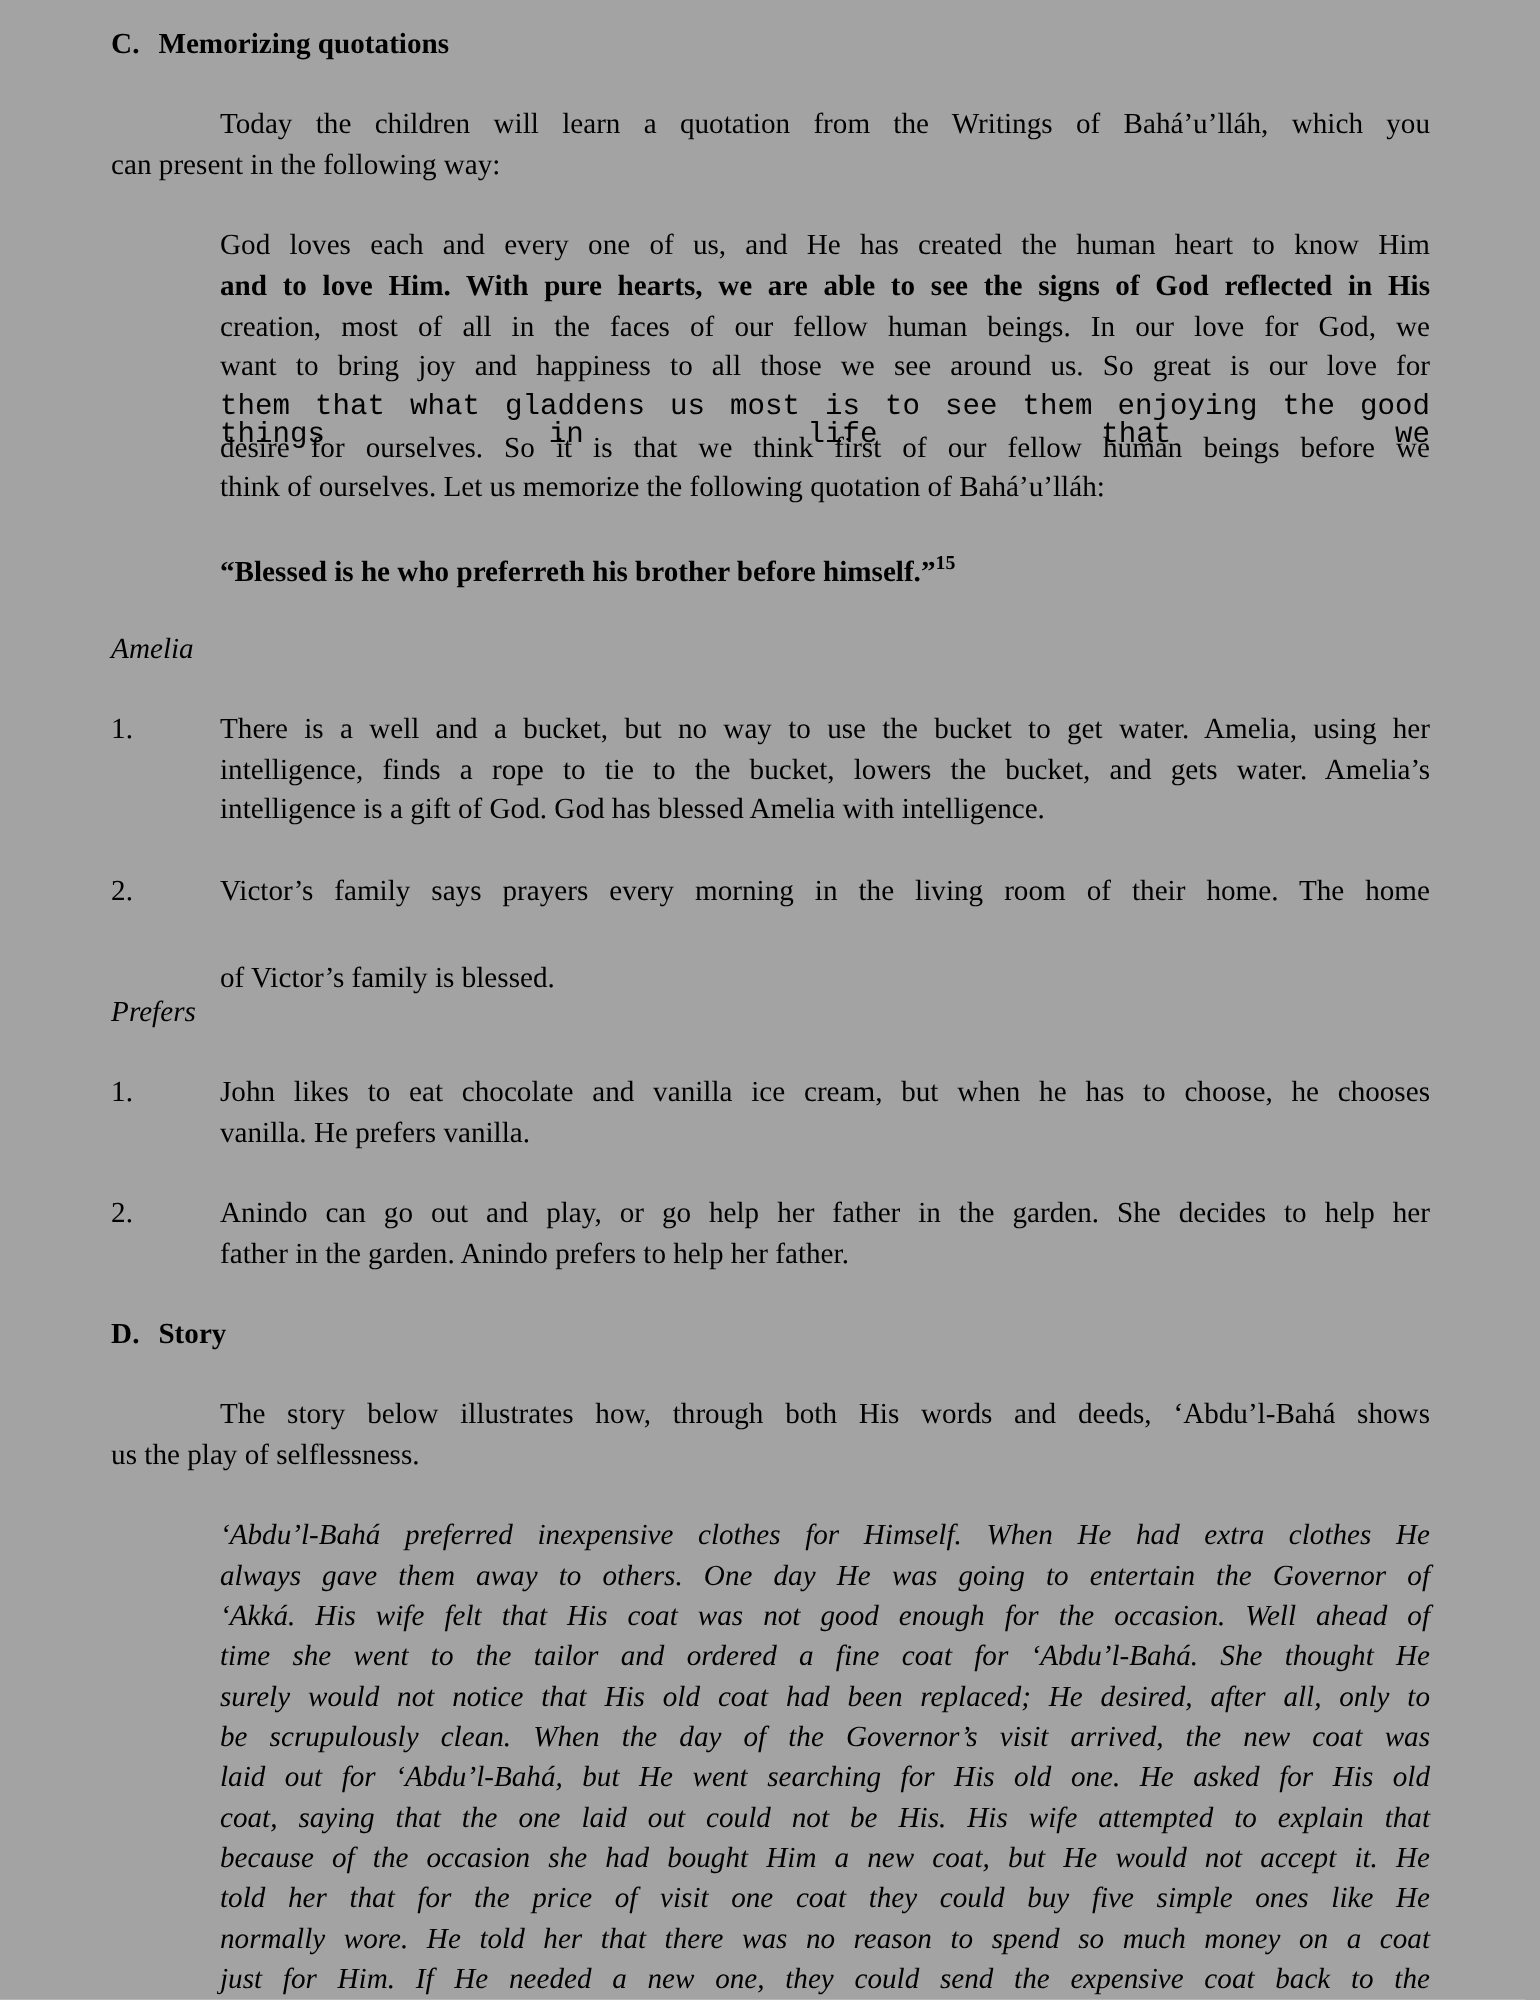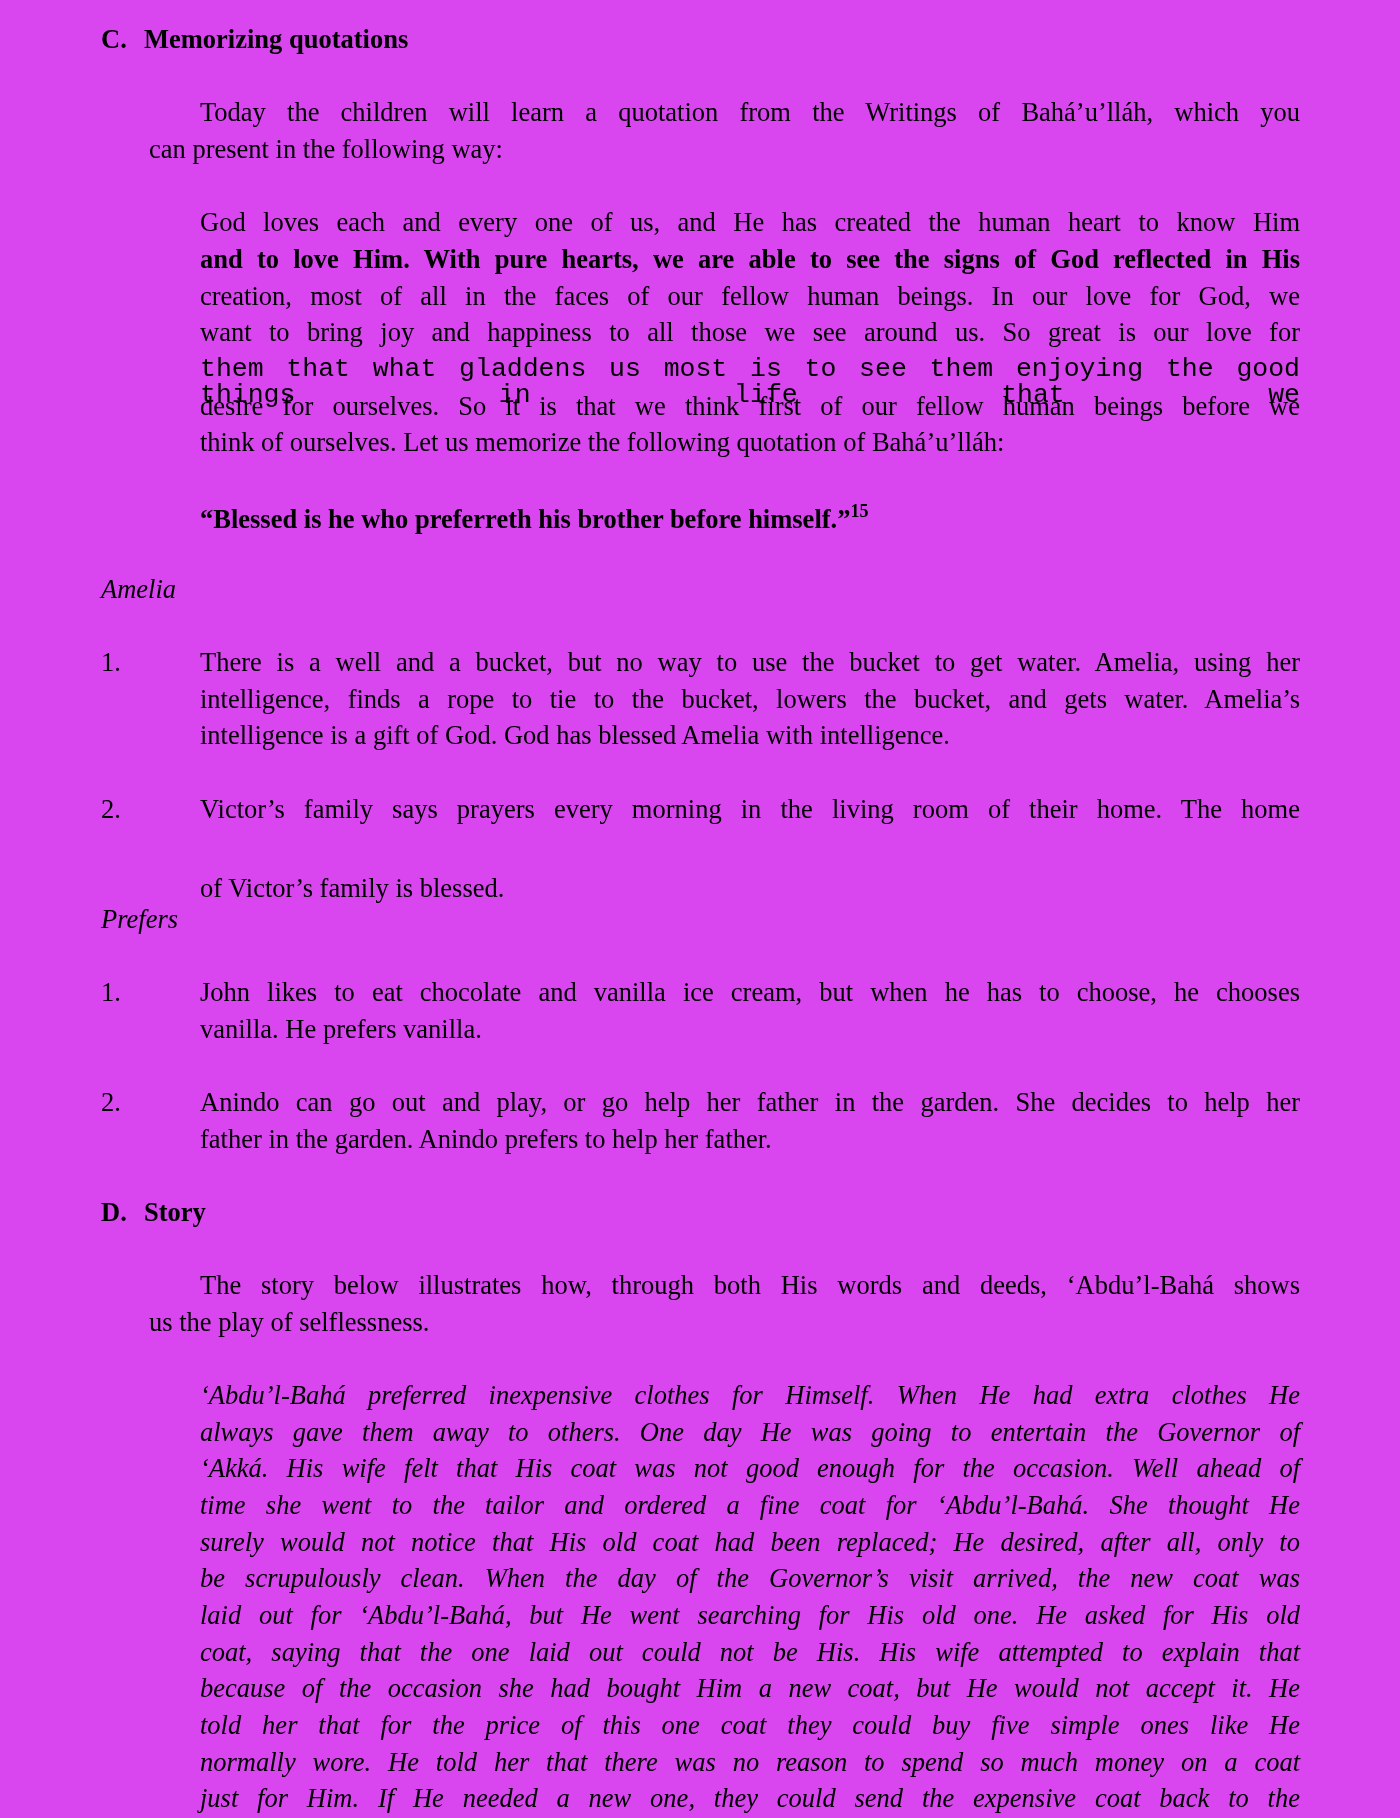--- a/index.html
+++ b/index.html
@@ -1,21 +1,21 @@
 <!DOCTYPE html>
 <html><head>
 <meta charset="utf-8">
 <style>
   html, body { margin: 0; padding: 0; background: #ffffff; }
   body { width: 1400px; height: 1818px; position: relative; overflow: hidden; }
-  .page { position: absolute; left: 0; top: 0; width: 1400px; height: 1818px; background: #d946ef; color: #000000;
+  .page { position: absolute; left: 0; top: 0; width: 1400px; height: 1818px; background: #a3a3a3; color: #000000;
           font-family: "Liberation Serif", "DejaVu Serif", serif; font-size: 26.5px; }
   .ln { position: absolute; white-space: nowrap; line-height: 1; }
   .ln.j { text-align: justify; text-align-last: justify; white-space: normal; }
-  .full { left: 101px; width: 1199px; margin-left: 48px; }
+  .full { left: 101px; width: 1199px; }
   .blk  { left: 200px; width: 1100px; }
   .b { font-weight: bold; }
   .i { font-style: italic; }
   .num { position: absolute; left: 101px; line-height: 1; }
   .hd-letter { display: inline-block; width: 43px; }
   sup { font-size: 18px; vertical-align: 11px; font-weight: bold; }
 </style>
 </head>
 <body>
 
@@ -70,17 +70,17 @@
 
   <div class="ln j i blk" style="top: 1382.05px;">‘Abdu’l-Bahá preferred inexpensive clothes for Himself. When He had extra clothes He</div>
   <div class="ln j i blk" style="top: 1418.7px;">always gave them away to others. One day He was going to entertain the Governor of</div>
   <div class="ln j i blk" style="top: 1455.35px;">‘Akká. His wife felt that His coat was not good enough for the occasion. Well ahead of</div>
   <div class="ln j i blk" style="top: 1492px;">time she went to the tailor and ordered a fine coat for ‘Abdu’l-Bahá. She thought He</div>
   <div class="ln j i blk" style="top: 1528.65px;">surely would not notice that His old coat had been replaced; He desired, after all, only to</div>
   <div class="ln j i blk" style="top: 1565.3px;">be scrupulously clean. When the day of the Governor’s visit arrived, the new coat was</div>
   <div class="ln j i blk" style="top: 1601.95px;">laid out for ‘Abdu’l-Bahá, but He went searching for His old one. He asked for His old</div>
   <div class="ln j i blk" style="top: 1638.6px;">coat, saying that the one laid out could not be His. His wife attempted to explain that</div>
   <div class="ln j i blk" style="top: 1675.25px;">because of the occasion she had bought Him a new coat, but He would not accept it. He</div>
-  <div class="ln j i blk" style="top: 1711.9px;">told her that for the price of this one coat they could buy five simple ones like He</div>
+  <div class="ln j i blk" style="top: 1711.9px;">told her that for the price of visit one coat they could buy five simple ones like He</div>
   <div class="ln j i blk" style="top: 1748.55px;">normally wore. He told her that there was no reason to spend so much money on a coat</div>
   <div class="ln j i blk" style="top: 1785.2px;">just for Him. If He needed a new one, they could send the expensive coat back to the</div>
 
 </div>
 
 </body></html>

